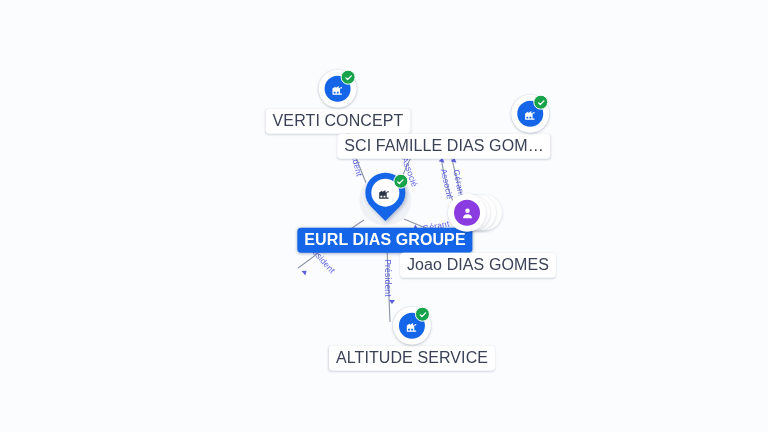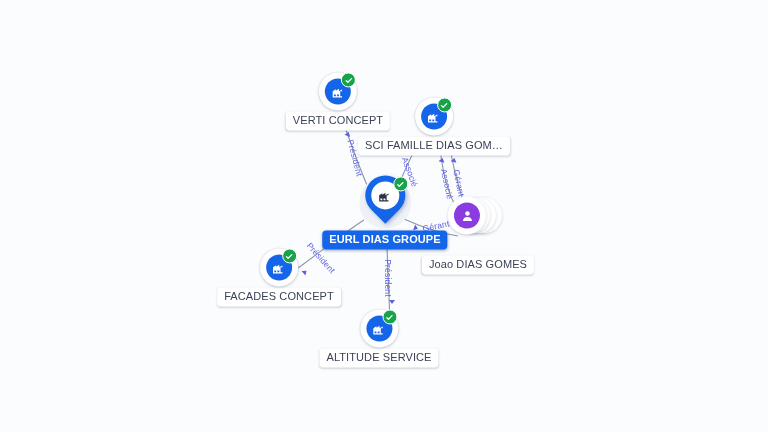--- a/index.html
+++ b/index.html
@@ -154,21 +154,21 @@
     justify-content: center;
     z-index: 5;
   }
   .badge svg { display: block; }
 
   
   .node-label {
     margin-top: 0;
     background: #ffffff;
     color: #3b4257;
-    font-size: 11px;
+    font-size: 16px;
     letter-spacing: .1px;
     padding: 3px 7px 4px;
     border-radius: 4px;
     white-space: nowrap;
     box-shadow: 0 1px 2px rgba(30,45,80,.18);
     line-height: 1.1;
   }
   .node-label.selected {
     background: #1565e8;
     color: #ffffff;
@@ -247,21 +247,21 @@
       </div>
       <div class="badge" style="right:2px;top:1px;">
         <svg width="8" height="8" viewBox="0 0 24 24" fill="none" stroke="#ffffff" stroke-width="4" stroke-linecap="round" stroke-linejoin="round">
             <path d="M4 12.5l5 5L20 6.5"></path>
           </svg>
       </div>
     </div>
     <div class="node-label">VERTI CONCEPT</div>
   </div>
 
-  <div class="node" style="left:434px;top:126px;">
+  <div class="node" style="left:444px;top:126px;align-items:flex-end;">
     <div class="node-glyph">
       <div class="disc">
         <div class="inner">
           <svg width="15" height="15" viewBox="0 0 24 24" fill="#ffffff">
             <path d="M3 21V11l5-3.4V10l5-3v4l5-3v13H3zm2-2h3v-3H5v3zm5 0h3v-3h-3v3zm5 0h3v-8h-3v8z"></path>
           </svg>
         </div>
       </div>
       <div class="badge" style="right:2px;top:1px;">
         <svg width="8" height="8" viewBox="0 0 24 24" fill="none" stroke="#ffffff" stroke-width="4" stroke-linecap="round" stroke-linejoin="round">
@@ -302,49 +302,32 @@
           <svg width="15" height="15" viewBox="0 0 24 24" fill="#ffffff">
             <circle cx="12" cy="8" r="3.6"></circle>
             <path d="M4.8 20c0-3.9 3.2-6.2 7.2-6.2s7.2 2.3 7.2 6.2z"></path>
           </svg>
         </div>
       </div>
     </div>
     <div class="node-label">Joao DIAS GOMES</div>
   </div>
 
-  <div class="node" style="left:279px;top:277px;">
+
+  <div class="node" style="left:412px;top:338px;">
     <div class="node-glyph">
       <div class="disc">
         <div class="inner">
           <svg width="15" height="15" viewBox="0 0 24 24" fill="#ffffff">
             <path d="M3 21V11l5-3.4V10l5-3v4l5-3v13H3zm2-2h3v-3H5v3zm5 0h3v-3h-3v3zm5 0h3v-8h-3v8z"></path>
           </svg>
         </div>
       </div>
       <div class="badge" style="right:2px;top:1px;">
         <svg width="8" height="8" viewBox="0 0 24 24" fill="none" stroke="#ffffff" stroke-width="4" stroke-linecap="round" stroke-linejoin="round">
             <path d="M4 12.5l5 5L20 6.5"></path>
           </svg>
       </div>
     </div>
-    <div class="node-label">FACADES CONCEPT</div>
-  </div>
-
-  <div class="node" style="left:379px;top:338px;">
-    <div class="node-glyph">
-      <div class="disc">
-        <div class="inner">
-          <svg width="15" height="15" viewBox="0 0 24 24" fill="#ffffff">
-            <path d="M3 21V11l5-3.4V10l5-3v4l5-3v13H3zm2-2h3v-3H5v3zm5 0h3v-3h-3v3zm5 0h3v-8h-3v8z"></path>
-          </svg>
-        </div>
-      </div>
-      <div class="badge" style="right:2px;top:1px;">
-        <svg width="8" height="8" viewBox="0 0 24 24" fill="none" stroke="#ffffff" stroke-width="4" stroke-linecap="round" stroke-linejoin="round">
-            <path d="M4 12.5l5 5L20 6.5"></path>
-          </svg>
-      </div>
-    </div>
     <div class="node-label">ALTITUDE SERVICE</div>
   </div>
 
 </div>
 
 </body></html>

